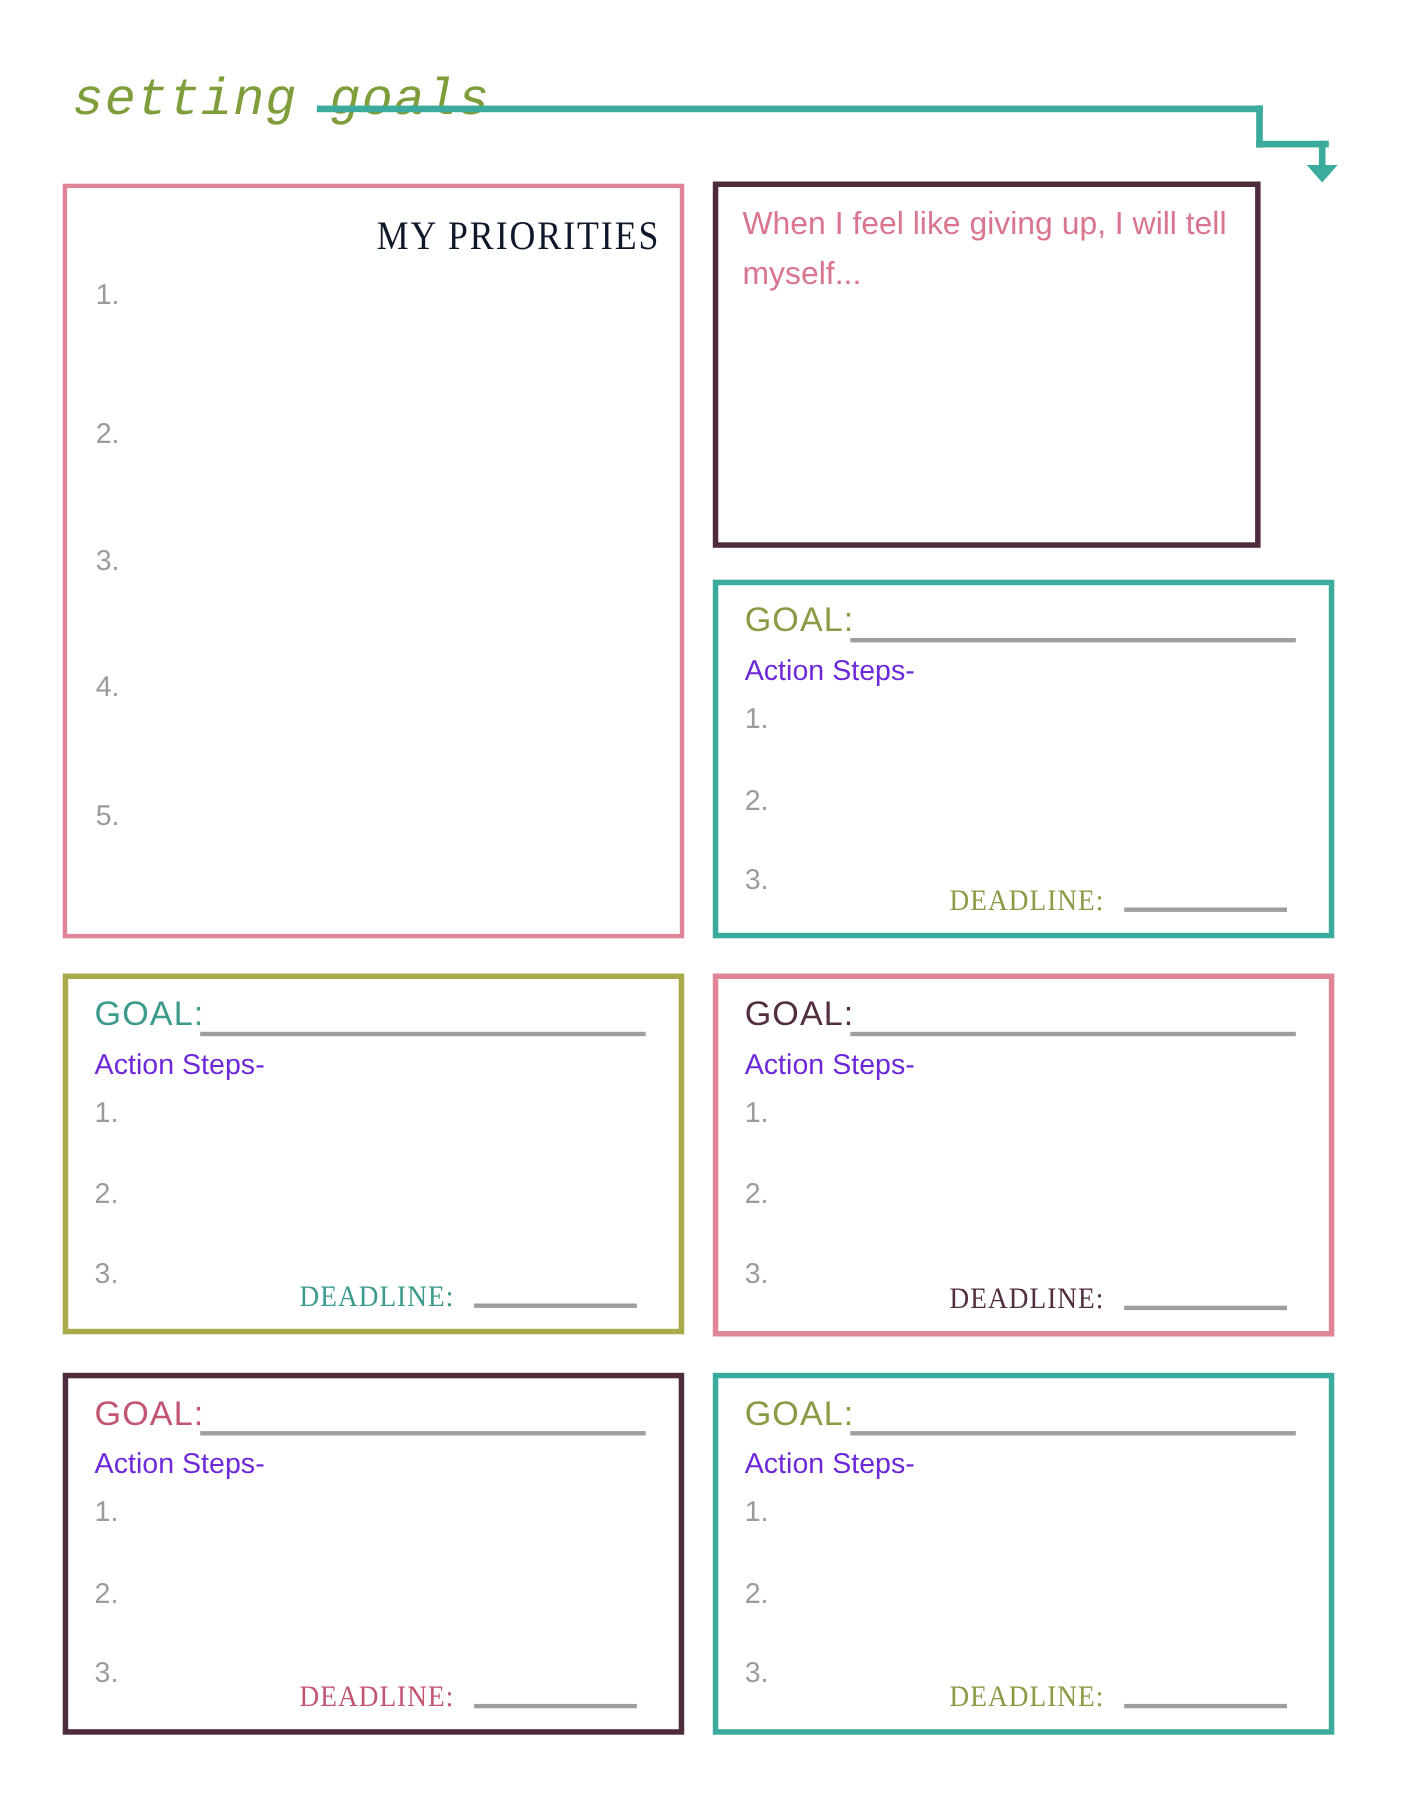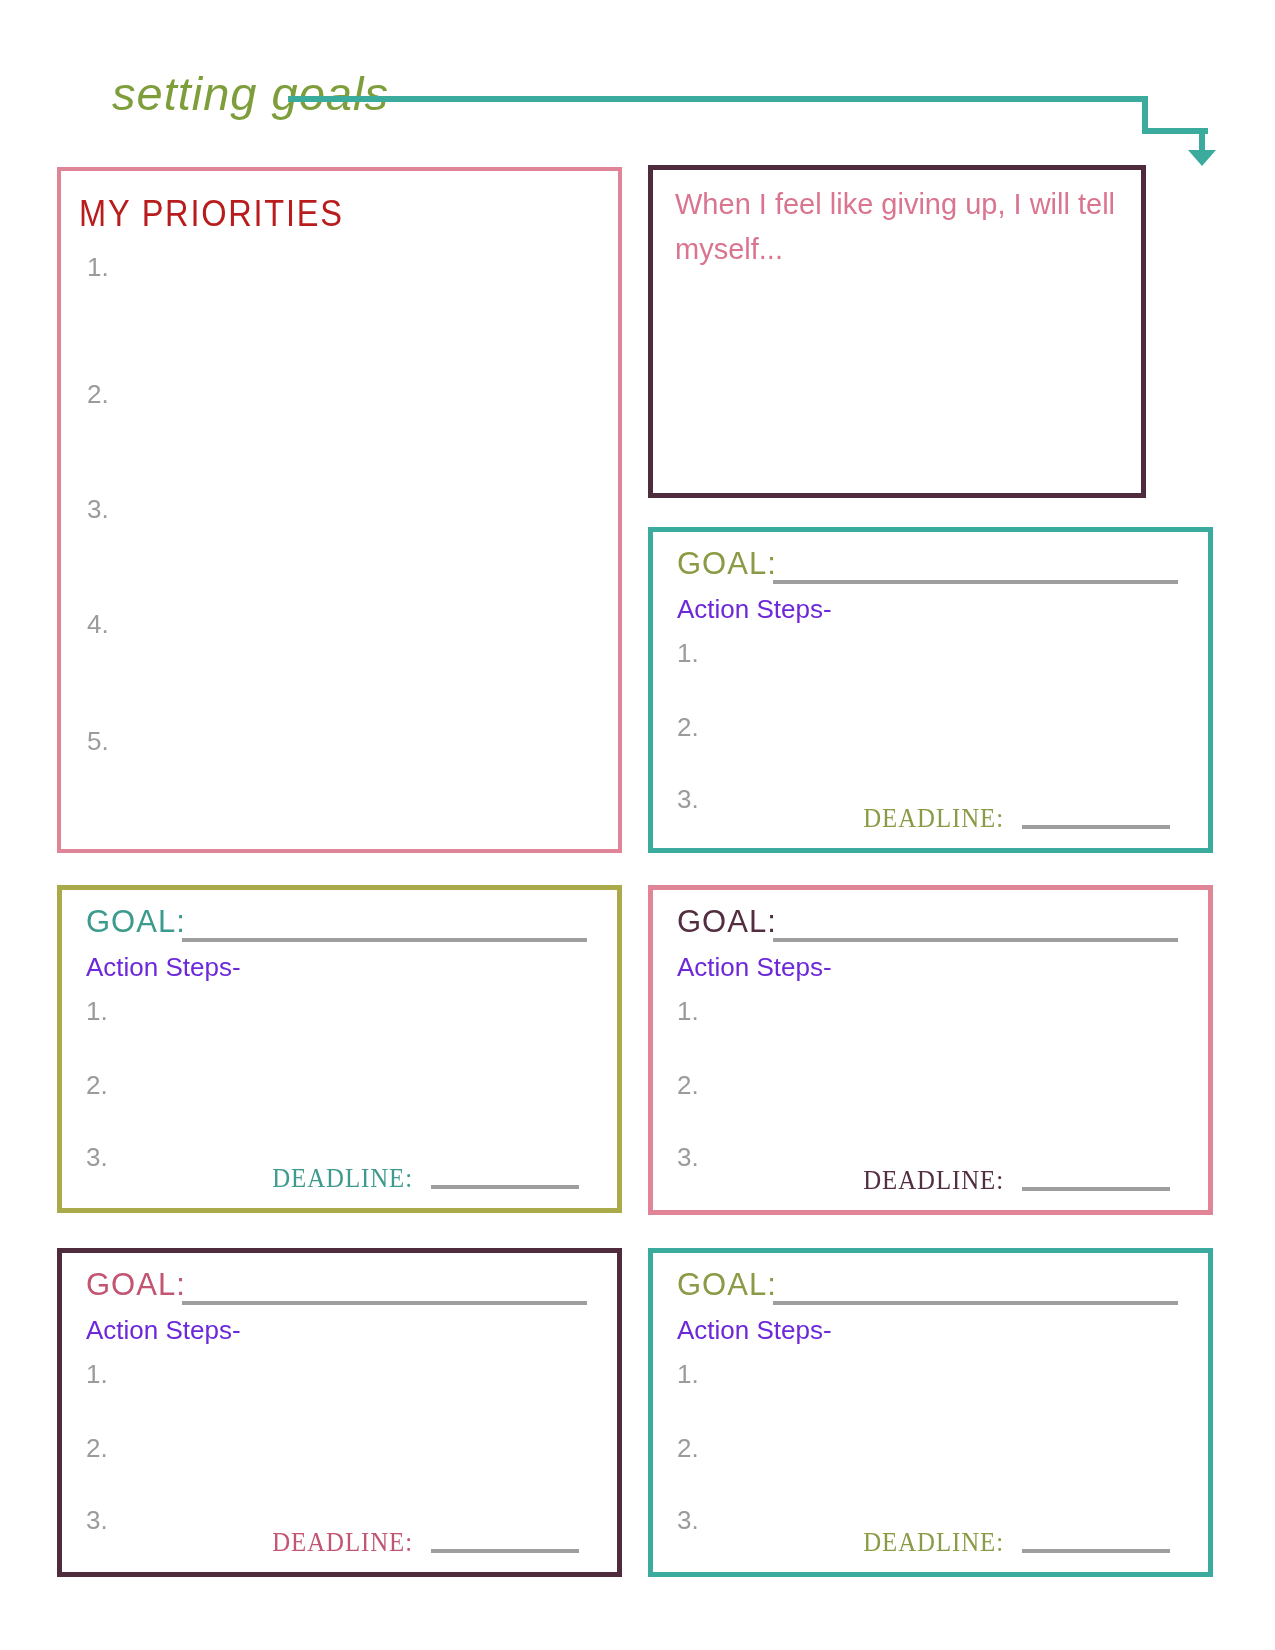--- a/index.html
+++ b/index.html
@@ -4,43 +4,43 @@
 <style>
   html,body { margin:0; padding:0; background:#ffffff; }
   .page {
     position:relative; width:1275px; height:1650px; background:#ffffff;
     font-family:"Liberation Sans", sans-serif; overflow:hidden;
   }
 
   
   .script-title {
     position:absolute; left:66px; top:66px;
-    font-family:Liberation Sans, sans-serif; font-style:italic;
-    font-size:47px; color:#7e9e3b; letter-spacing:1px;margin-left:46px;
+    font-family:Liberation Mono, monospace; font-style:italic;
+    font-size:47px; color:#7e9e3b; letter-spacing:1px;
   }
 
   
   .conn { position:absolute; background:#3aab9c; }
   .conn-h1 { left:288px; top:96px;  width:860px; height:6px; }
   .conn-v1 { left:1142px; top:96px; width:6px;  height:38px; }
   .conn-h2 { left:1142px; top:128px; width:66px; height:6px; }
   .conn-v2 { left:1199px; top:128px; width:6px; height:24px; }
   .conn-arrow {
     position:absolute; left:1188px; top:150px; width:0; height:0;
     border-left:14px solid transparent; border-right:14px solid transparent;
     border-top:16px solid #3aab9c;
   }
 
   
   .box { position:absolute; box-sizing:border-box; background:#ffffff; }
 
   .priorities-box { left:57px; top:167px; width:565px; height:686px; border:4px solid #e08498; }
   .priorities-title {
-    position:absolute; top:22px; left:0; width:100%; text-align:left;
-    font-family:Liberation Sans, sans-serif; font-size:37px; color:#b91c1c;
+    position:absolute; top:22px; left:0; width:100%; text-align:right;
+    font-family:Liberation Serif, serif; font-size:37px; color:#0f172a;
     letter-spacing:2px;
   }
   .priorities-title span { display:inline-block; transform:scaleX(0.88); transform-origin:center; }
   .p-num { position:absolute; left:26px; font-size:26px; color:#9b9b9b; }
   .p-num-0 { top:81px; }  .p-num-1 { top:208px; } .p-num-2 { top:323px; }
   .p-num-3 { top:438px; } .p-num-4 { top:555px; }
 
   .reflection-box { left:648px; top:165px; width:498px; height:333px; border:5px solid #4e2c3d; }
   .reflection-text {
     position:absolute; left:22px; top:12px; width:470px;

